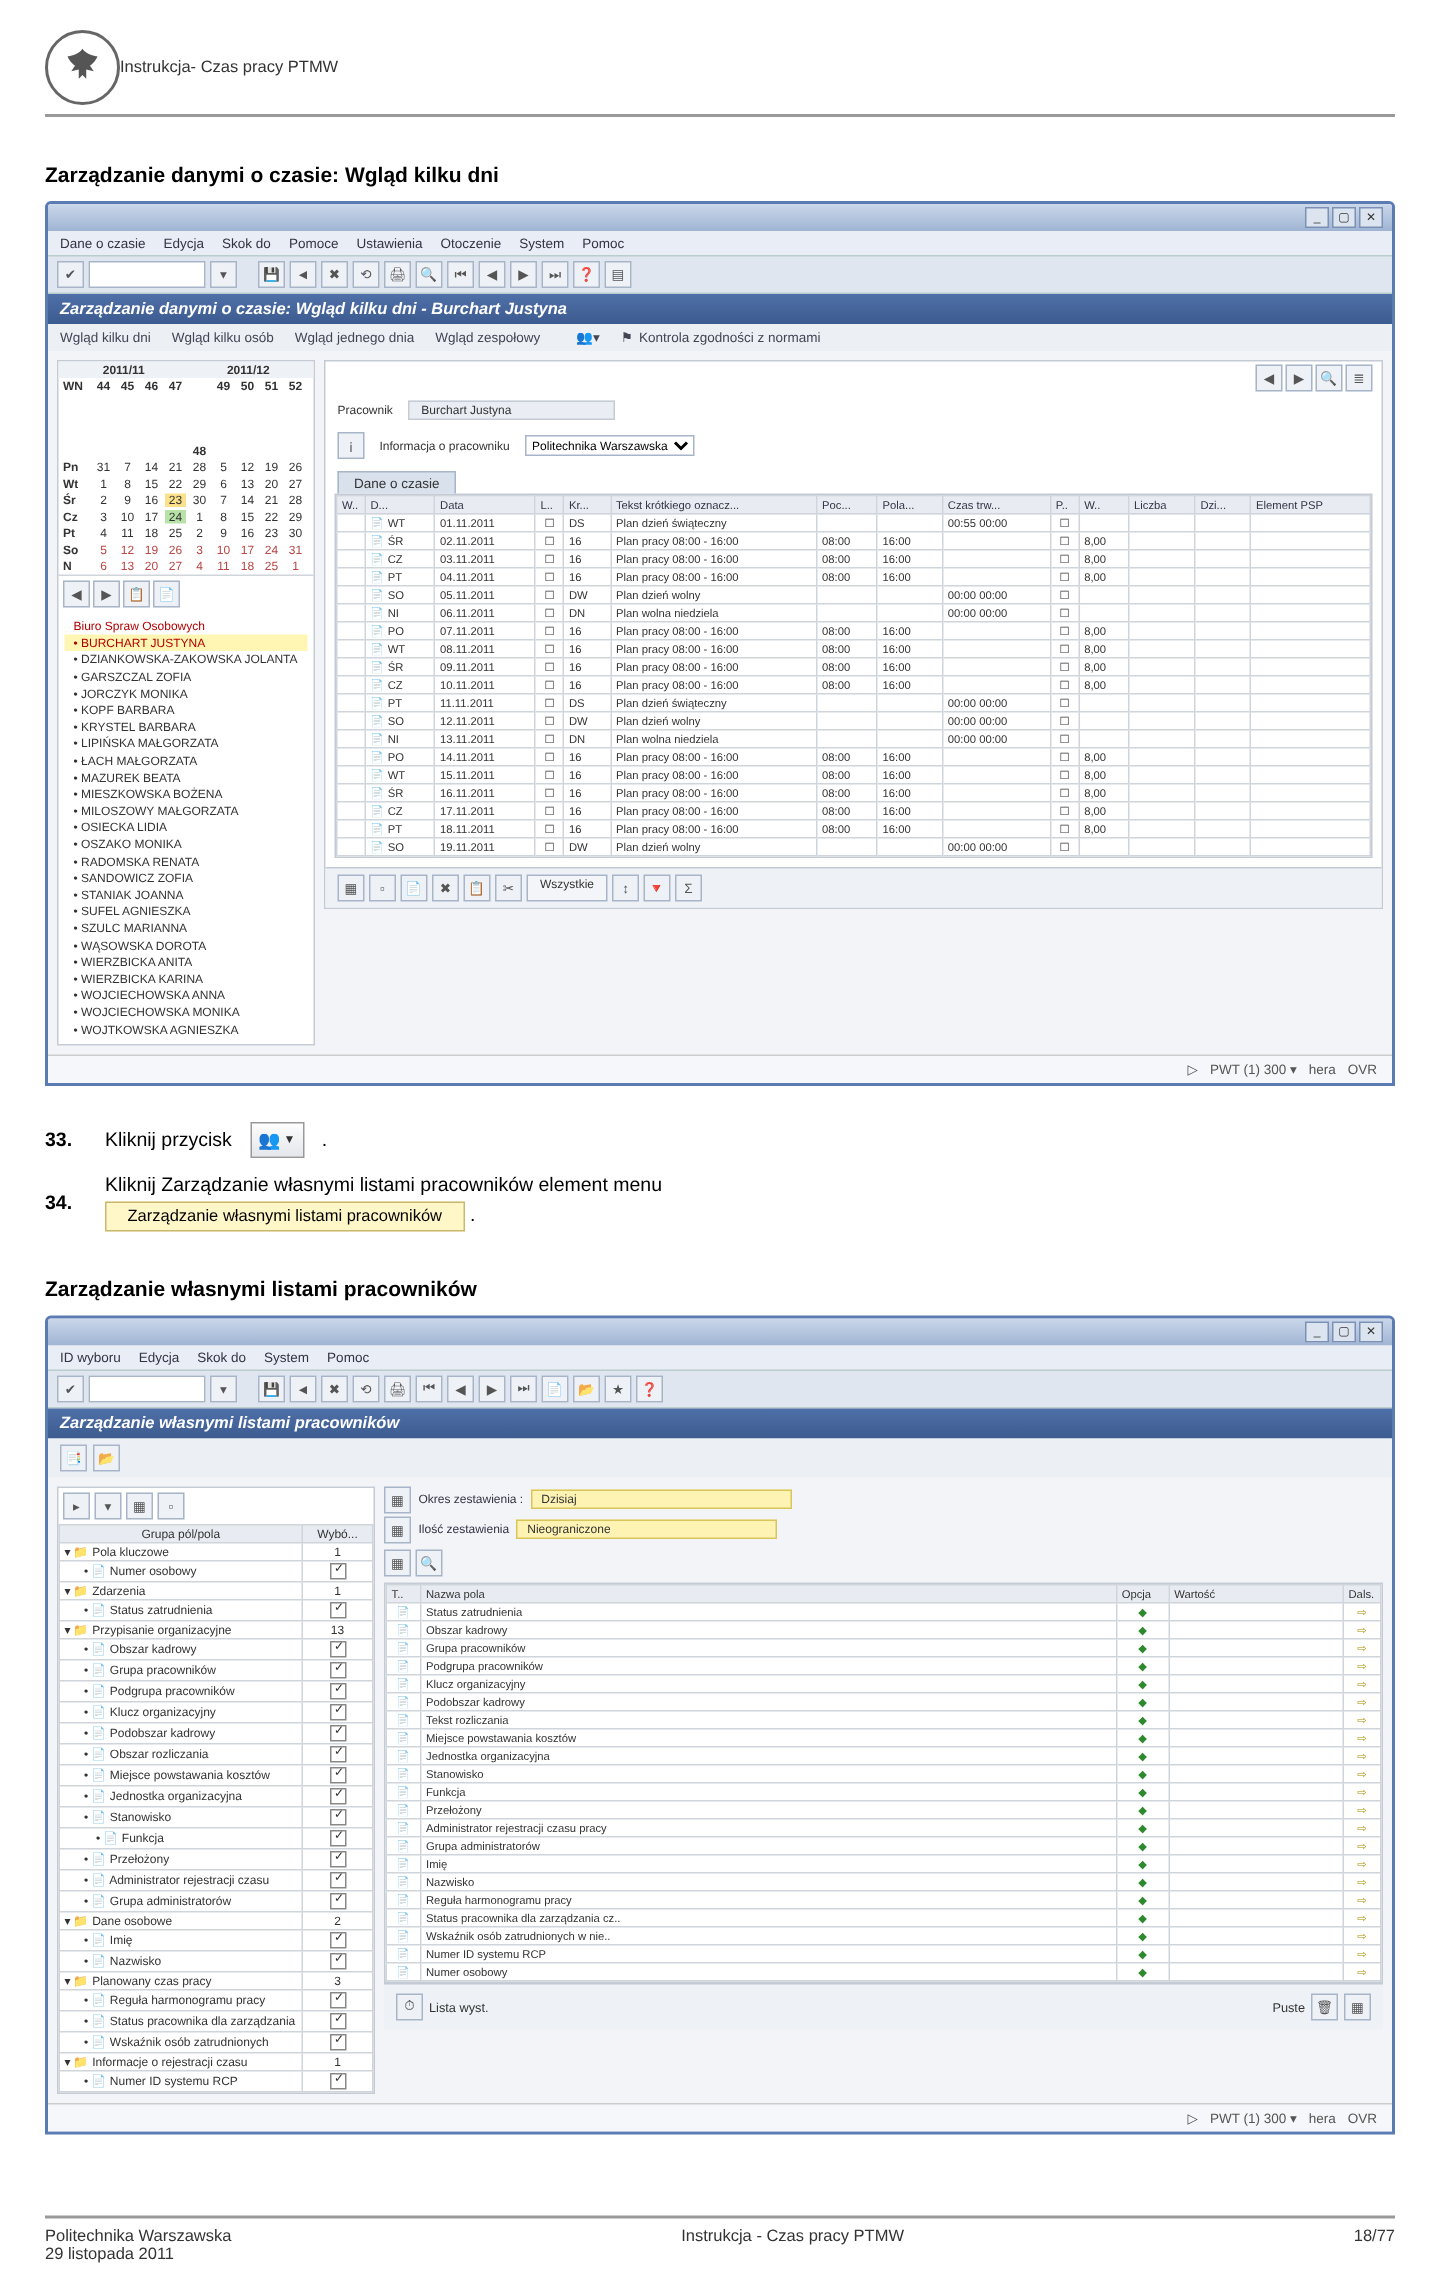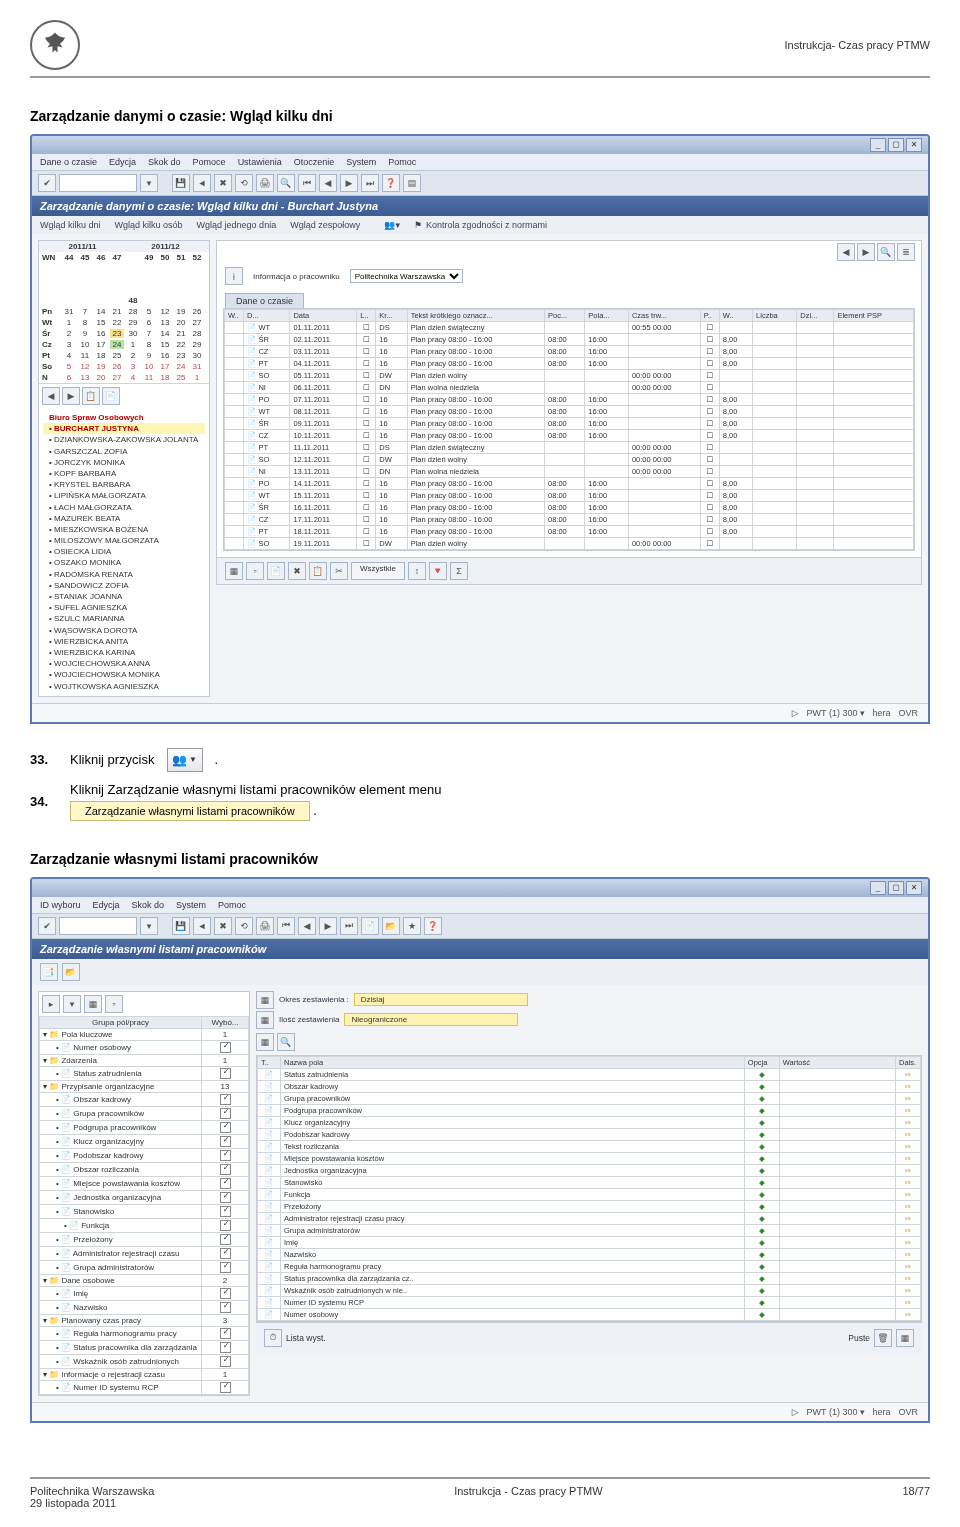--- a/index.html
+++ b/index.html
@@ -1,17 +1,17 @@
 <!DOCTYPE html>
 <html><head>
 <meta charset="utf-8">
 <style>
   html, body { margin:0; padding:0; background:#ffffff; font-family:Arial,Helvetica,sans-serif; color:#000; }
   .page { width:960px; min-height:1527px; margin:0 auto; position:relative; padding:20px 30px 0 30px; box-sizing:border-box; }
-  .doc-header { display:flex; justify-content:space-between; align-items:center; border-bottom:2px solid #999; padding-bottom:6px; }
+  .doc-header { display:flex; align-items:center; border-bottom:2px solid #999; padding-bottom:6px; }
   .logo-circle { width:46px; height:46px; border:2px solid #666; border-radius:50%; display:flex; align-items:center; justify-content:center; }
   .logo-circle svg { width:30px; height:30px; fill:#555; }
   .doc-header-title { font-size:11px; color:#333; }
   .heading { font-size:14px; font-weight:700; margin:30px 0 10px 0; }
   .sap-window { border:2px solid #5b7bb3; border-radius:4px 4px 0 0; background:#f2f4f7; font-size:9px; color:#333; overflow:hidden; }
   .sap-titlebar { background:linear-gradient(#cbd7ea,#9fb4d3); display:flex; justify-content:space-between; align-items:center; padding:2px 6px; font-size:9px; }
   .wctrl { display:flex; gap:2px; }
   .wctrl span { width:14px; height:12px; background:#dce4ef; border:1px solid #7a91b5; display:inline-block; font-size:8px; text-align:center; line-height:12px; }
   .menu-bar { display:flex; gap:12px; padding:3px 8px; background:#e9eef6; font-size:9px; color:#334; }
   .toolbar { display:flex; align-items:center; gap:3px; padding:3px 6px; background:#dfe6ef; border-top:1px solid #bcc; border-bottom:1px solid #bcc; flex-wrap:wrap; }
@@ -23,21 +23,21 @@
   .main-area { display:flex; gap:6px; padding:6px; background:#f3f4f7; align-items:flex-start; }
   .left-panel { width:170px; background:#fff; border:1px solid #c4cbd5; font-size:8px; }
   .cal-row { display:flex; gap:2px; padding:1px 3px; }
   .cal-row span { width:14px; text-align:center; }
   .cal-head { font-weight:700; background:#eef1f6; }
   .cal-hl { background:#fbe28a; }
   .cal-hl2 { background:#b7e3a8; }
   .cal-label { width:18px !important; text-align:left !important; font-weight:700; }
   .tree { padding:4px; line-height:1.4; font-size:8px; }
   .tree .node { padding-left:6px; }
-  .tree .bold { font-weight:700; color:#b10000; }
+  .tree .bold { font-weight:400; color:#b10000; }
   .tree .sel { background:#fff6b3; }
   .right-panel { flex:1; background:#fff; border:1px solid #c4cbd5; font-size:8px; }
   .rp-row { display:flex; gap:10px; padding:4px 8px; align-items:center; }
   .rp-tab { display:inline-block; background:#d9e1ec; border:1px solid #a8b5c8; padding:2px 10px; font-size:9px; margin:4px 8px 0 8px; border-bottom:none; }
   .grid { width:100%; border-collapse:collapse; font-size:7.5px; }
   .grid th, .grid td { border:1px solid #d0d5dc; padding:1px 3px; text-align:left; white-space:nowrap; }
   .grid th { background:#e8ecf2; color:#334; font-weight:400; }
   .grid .ico { width:12px; text-align:center; }
   .grid-wrap { max-height:260px; overflow:hidden; margin:0 6px 6px 6px; border:1px solid #c4cbd5; }
   .bottom-toolbar { display:flex; gap:3px; padding:4px 8px; background:#eef1f6; border-top:1px solid #c4cbd5; }
@@ -275,20 +275,24 @@
       </div>
 
       <div class="right-panel">
         <div style="display:flex;justify-content:flex-end;padding:2px 6px;gap:2px">
           <span class="tb-btn">◀</span>
           <span class="tb-btn">▶</span>
           <span class="tb-btn">🔍</span>
           <span class="tb-btn">≣</span>
         </div>
         <div class="rp-row">
+          <span>Pracownik</span>
+          <span style="background:#eaeef4;border:1px solid #c4cbd5;padding:1px 8px;min-width:120px">Burchart Justyna</span>
+        </div>
+        <div class="rp-row">
           <span class="tb-btn">ℹ</span>
           <span>Informacja o pracowniku</span>
           <select class="small"><option>Politechnika Warszawska</option></select>
         </div>
         <div class="rp-tab">Dane o czasie</div>
         <div class="grid-wrap">
           <table class="grid">
             <thead>
                 <tr id="g1-head">
                   <th>W..</th>
@@ -706,21 +710,21 @@
       <div class="left-panel tree-panel">
         <div style="padding:3px;display:flex;gap:3px">
           <span class="tb-btn">▸</span>
           <span class="tb-btn">▾</span>
           <span class="tb-btn">▦</span>
           <span class="tb-btn">▫</span>
         </div>
         <table class="tree-table">
           <thead>
               <tr>
-            <th>Grupa pól/pracy</th>
+            <th>Grupa pól/pola</th>
             <th style="width:40px">Wybó...</th>
           </tr>
             </thead>
           <tbody id="tree2-body">
               <tr>
                 <td>▾ 📁 Pola kluczowe</td>
                 <td style="text-align:center">1</td>
               </tr>
               <tr>
                 <td style="padding-left:16px">• 📄 Numer osobowy</td>

